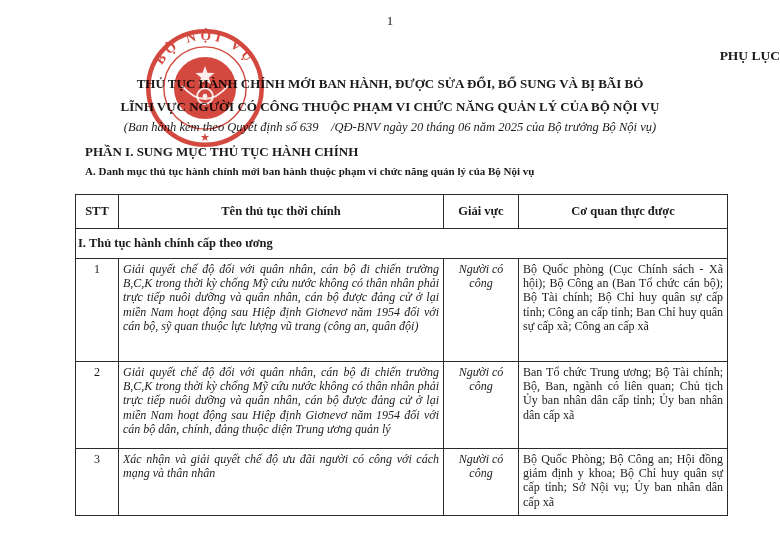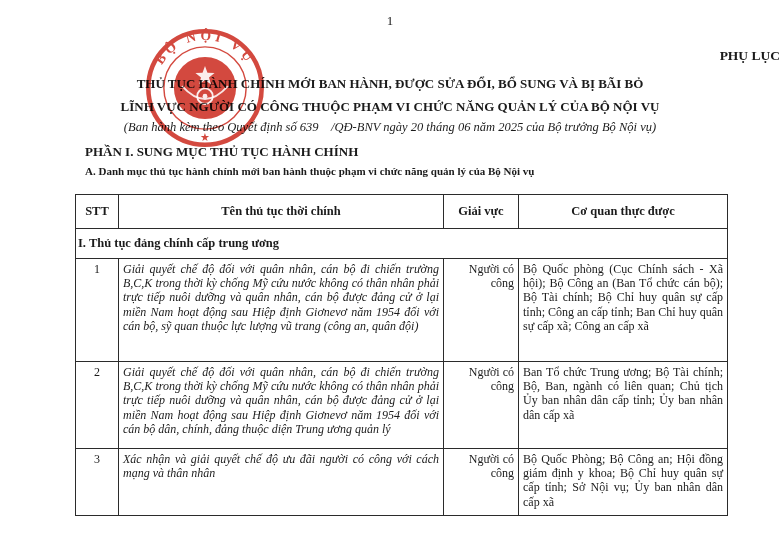--- a/index.html
+++ b/index.html
@@ -36,21 +36,21 @@
   table.doc th{
     font-size:12.5px;font-weight:bold;text-align:center;
     vertical-align:middle;height:29px;padding:2px;
   }
   tr.group-row td{
     font-weight:bold;font-size:12.5px;height:25px;
     vertical-align:middle;padding:2px 2px;
   }
   td.c-stt{text-align:center;}
   td.c-name{text-align:justify;font-style:italic;}
-  td.c-field{text-align:right;}
+  td.c-field{text-align:center;font-style:italic;}
   td.c-agency{text-align:justify;}
   tr.row-1{height:103px;}
   tr.row-2{height:87px;}
   tr.row-3{height:67px;}
 
   .seal{
     position:absolute;left:141px;top:24px;width:128px;height:128px;
     mix-blend-mode:multiply;opacity:.9;pointer-events:none;
   }
 </style>
@@ -77,21 +77,21 @@
         <col style="width:209px">
     </colgroup>
     <tbody>
       <tr>
         <th>STT</th>
         <th>Tên thủ tục thời chính</th>
         <th>Giải vực</th>
         <th>Cơ quan thực được</th>
       </tr>
       <tr class="group-row">
-        <td colspan="4">I. Thủ tục đảng chính cấp trung ương</td>
+        <td colspan="4">I. Thủ tục hành chính cấp theo ương</td>
       </tr>
       <tr class="row-1">
         <td class="c-stt">1</td>
         <td class="c-name">Giải quyết chế độ đối với quân nhân, cán bộ đi chiến trường B,C,K trong thời kỳ chống Mỹ cứu nước không có thân nhân phải trực tiếp nuôi dưỡng và quân nhân, cán bộ được đảng cử ở lại miền Nam hoạt động sau Hiệp định Giơnevơ năm 1954 đối với cán bộ, sỹ quan thuộc lực lượng vũ trang (công an, quân đội)</td>
         <td class="c-field">Người có công</td>
         <td class="c-agency">Bộ Quốc phòng (Cục Chính sách - Xã hội); Bộ Công an (Ban Tổ chức cán bộ); Bộ Tài chính; Bộ Chỉ huy quân sự cấp tỉnh; Công an cấp tỉnh; Ban Chỉ huy quân sự cấp xã; Công an cấp xã</td>
       </tr>
       <tr class="row-2">
         <td class="c-stt">2</td>
         <td class="c-name">Giải quyết chế độ đối với quân nhân, cán bộ đi chiến trường B,C,K trong thời kỳ chống Mỹ cứu nước không có thân nhân phải trực tiếp nuôi dưỡng và quân nhân, cán bộ được đảng cử ở lại miền Nam hoạt động sau Hiệp định Giơnevơ năm 1954 đối với cán bộ dân, chính, đảng thuộc diện Trung ương quản lý</td>

